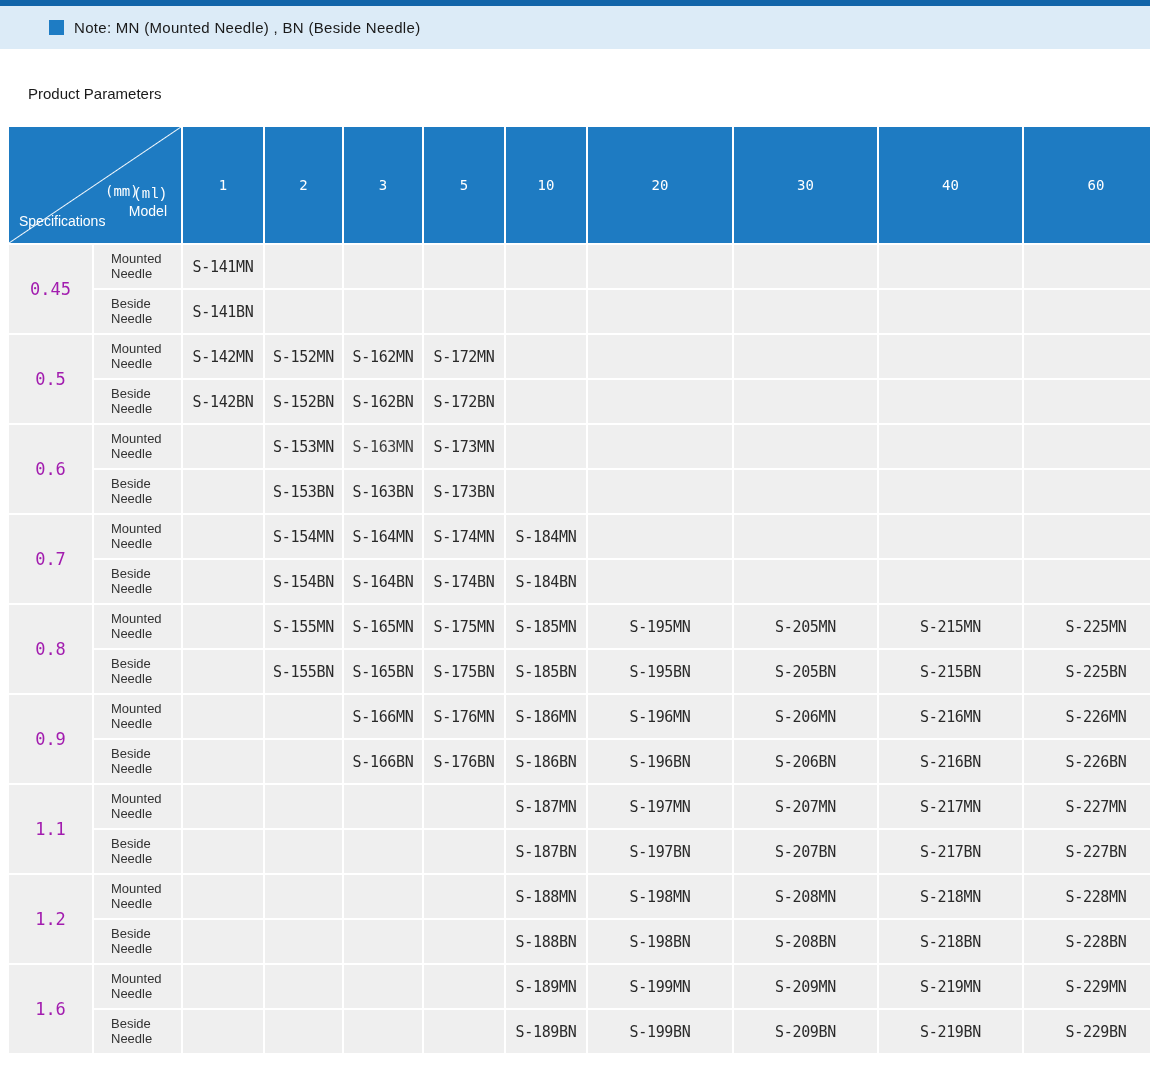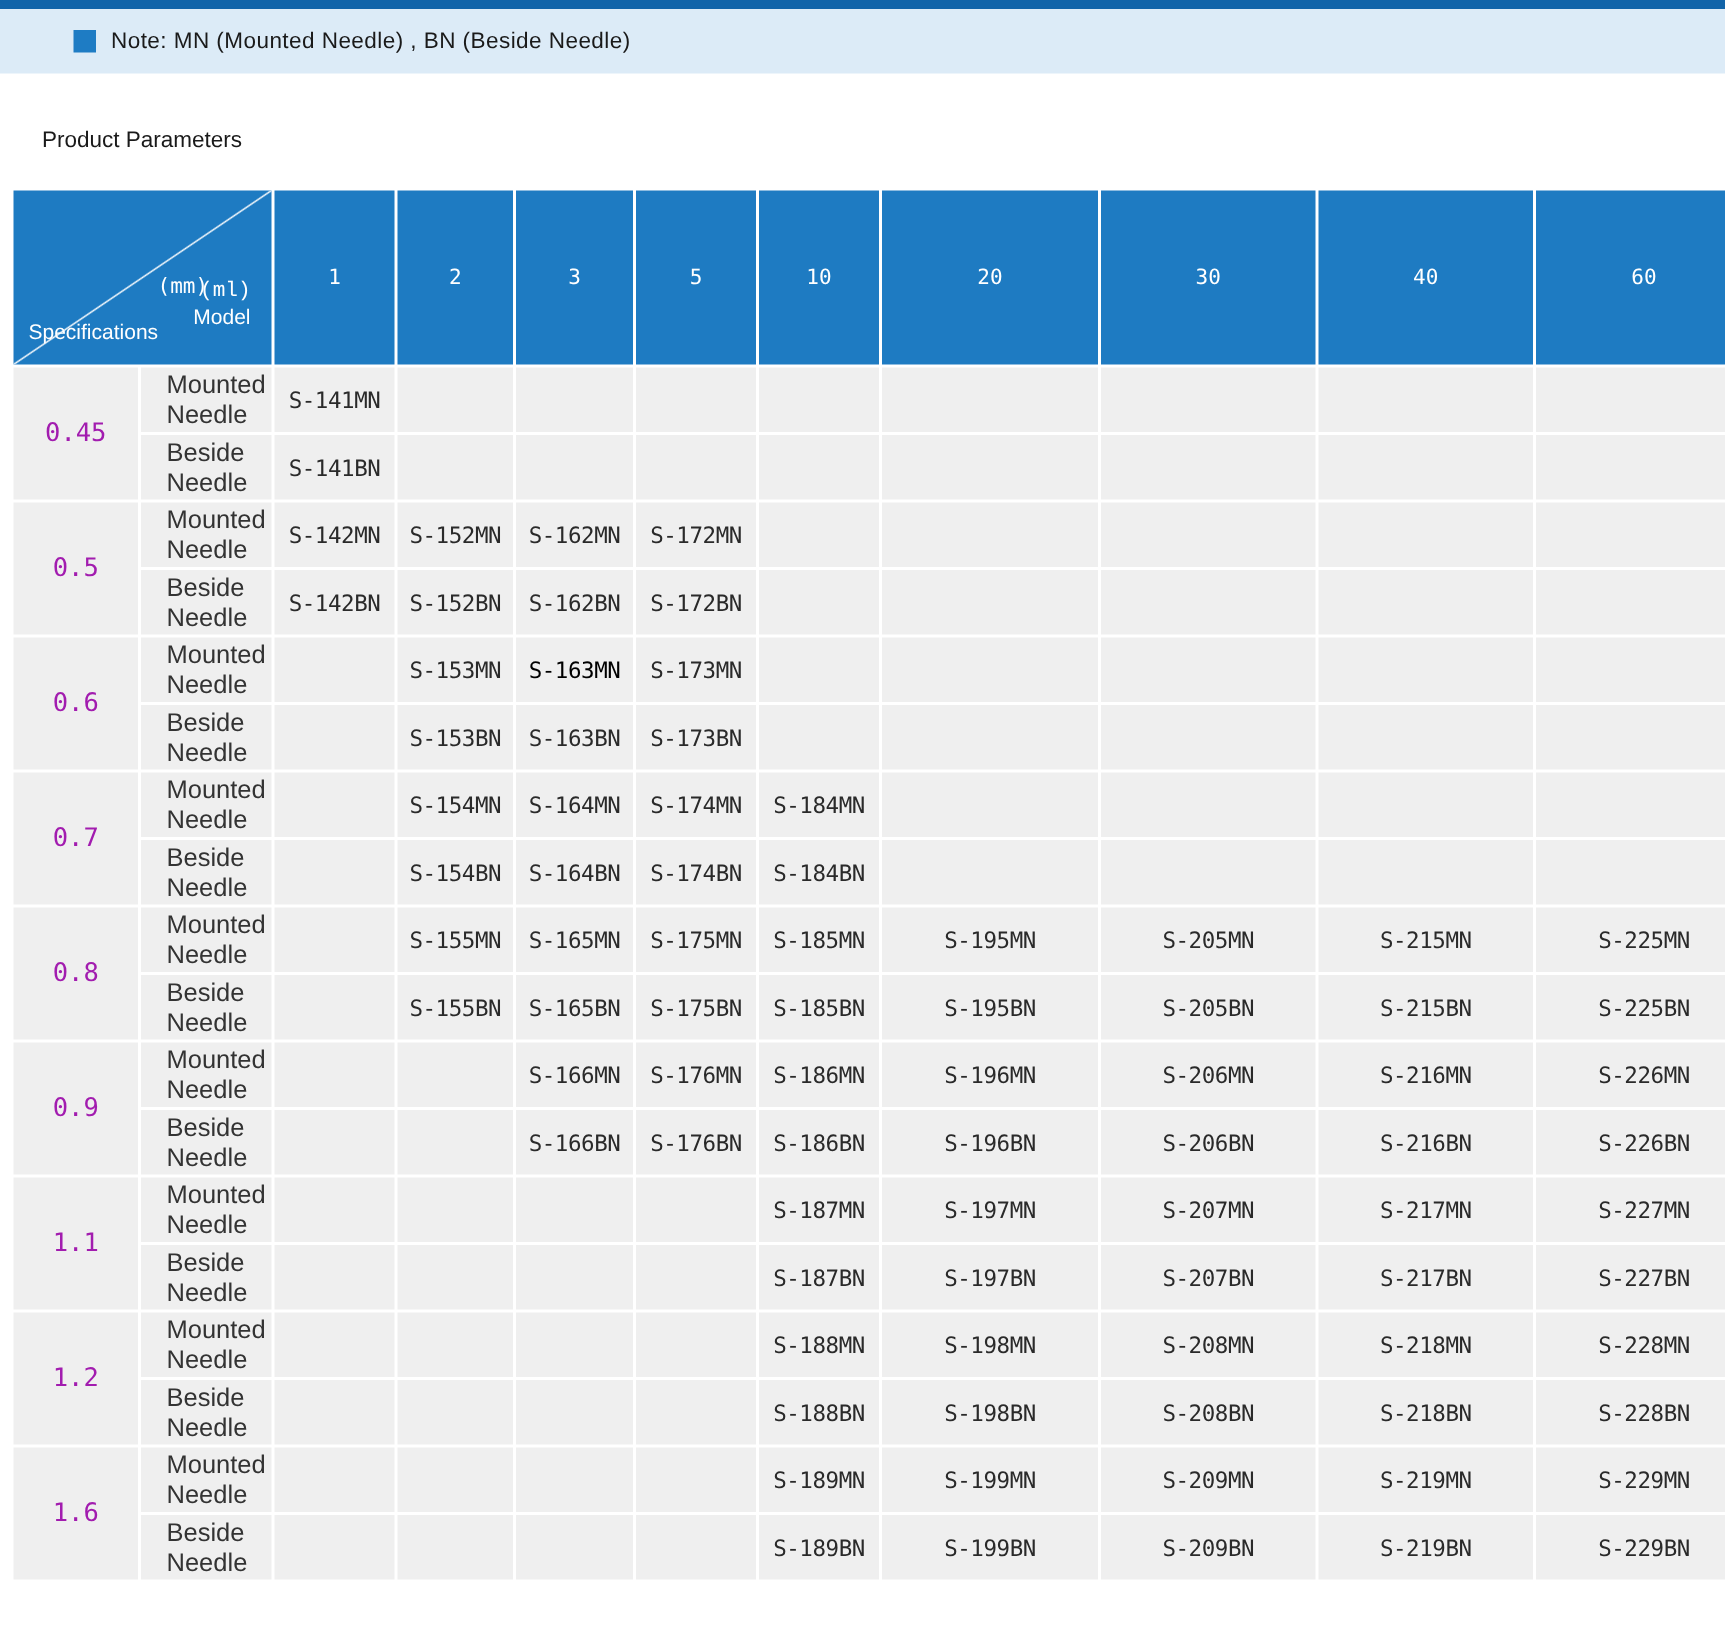--- a/index.html
+++ b/index.html
@@ -75,32 +75,32 @@
     text-align: center;
   }
   td.spec-cell {
     font-family: "DejaVu Sans Mono", monospace;
     font-size: 17px;
     color: #a21caf;
   }
   td.needle-cell {
     text-align: left;
     padding-left: 17px;
-    font-size: 17px;
+    font-size: 13px;
     line-height: 1.15;
     color: #333;
   }
   td.needle-cell .wrap { display: block; width: 62px; }
   td.code-cell {
     font-family: "DejaVu Sans Mono", monospace;
     font-size: 15px;
     color: #2a2a2a;
     letter-spacing: -0.3px;
   }
-  td.code-cell.highlight { color: #000000; margin-left: 23px; }
+  td.code-cell.highlight { color: #404040; margin-left: 23px; }
 </style>
 </head>
 <body>
 
 <div class="top-bar"></div>
 
 <div class="note-band">
   <span class="note-square"></span>
   <span class="note-text">Note: MN (Mounted Needle) , BN (Beside Needle)</span>
 </div>

